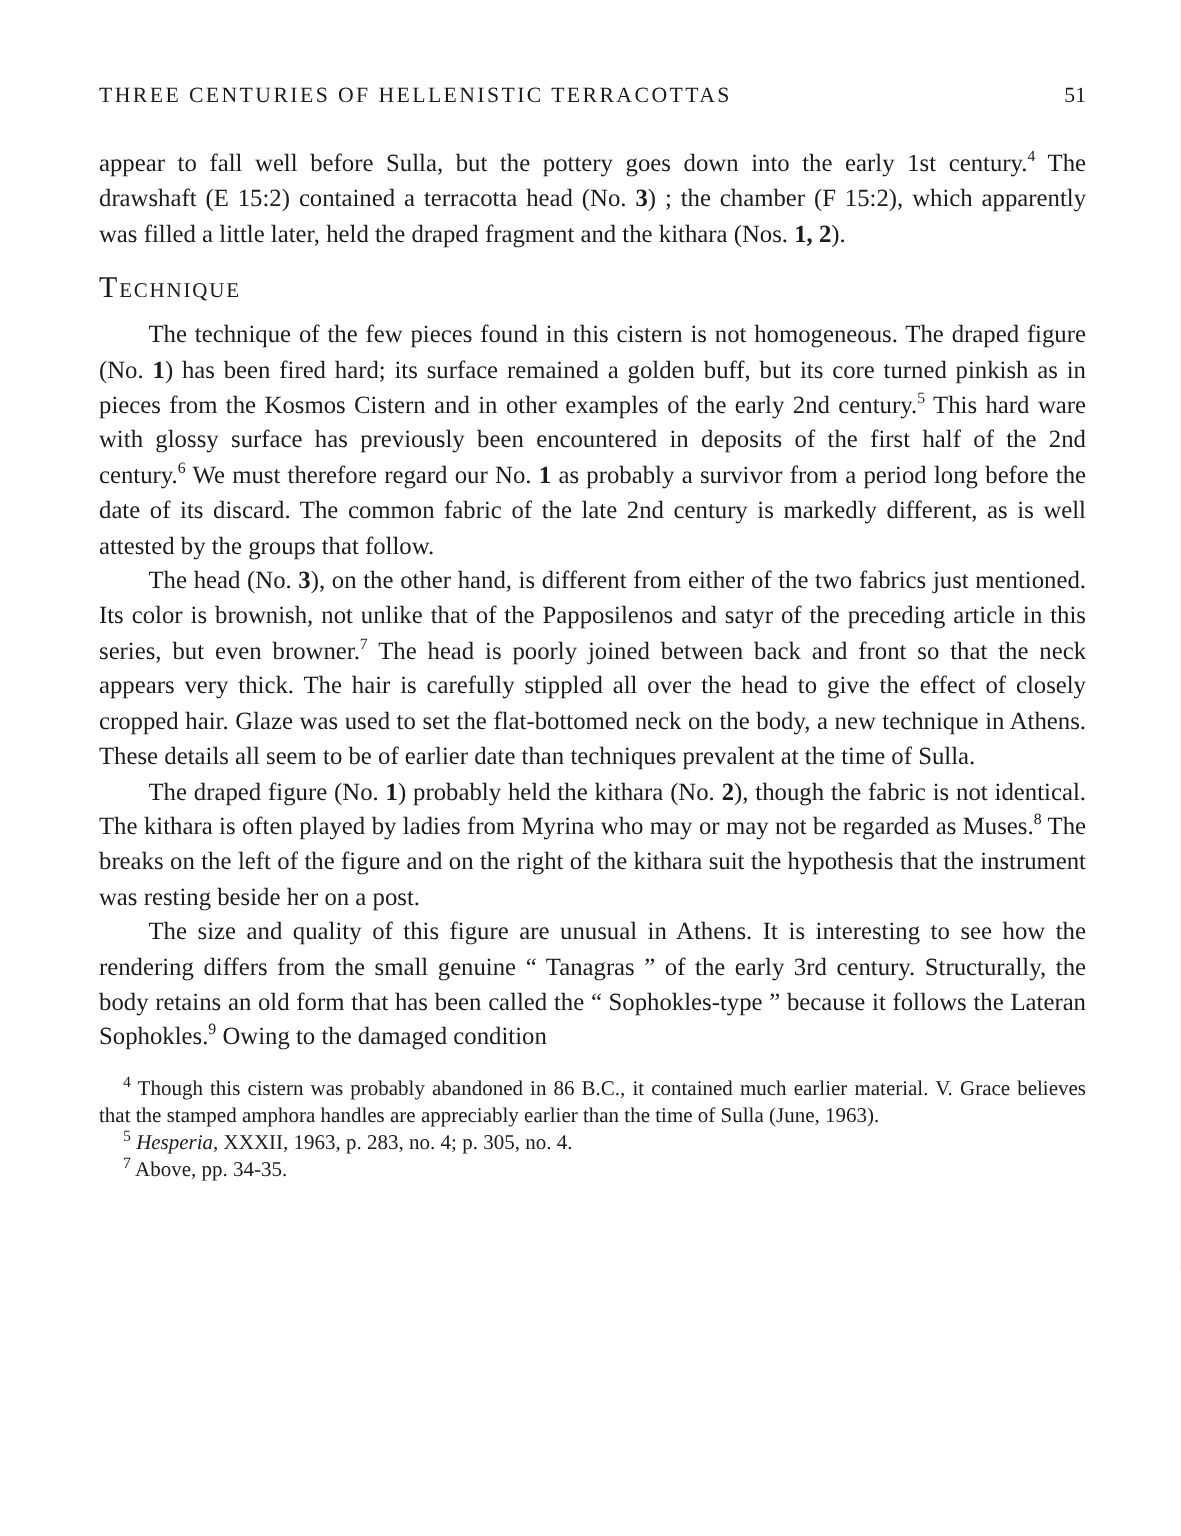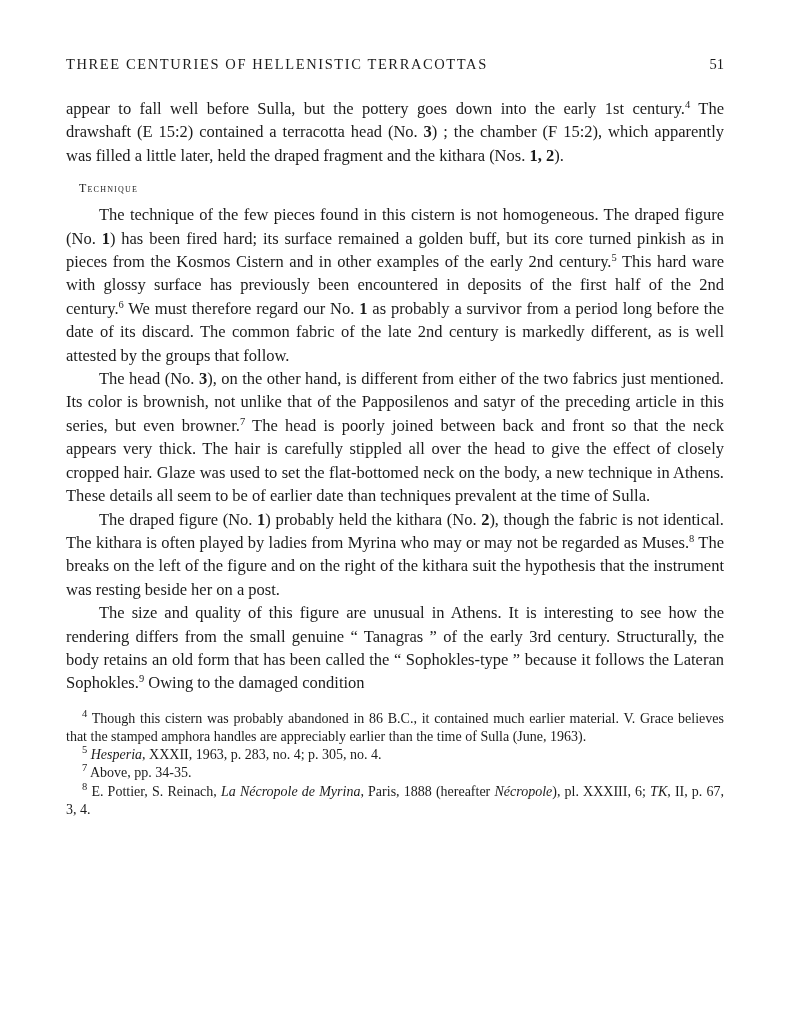--- a/index.html
+++ b/index.html
@@ -37,23 +37,23 @@
     line-height: 23.4px;
     text-align: justify;
     margin: 0;
   }
   .body-text p.para.indent {
     text-indent: 33px;
   }
   h2.section-heading {
     font-variant: small-caps;
     font-weight: normal;
-    font-size: 12px;
+    font-size: 20px;
     letter-spacing: 1.2px;
-    margin: 14px 0 7px 13px;
+    margin: 14px 0 7px 0;
   }
   sup.fn-ref {
     font-size: 10.5px;
     line-height: 0;
     vertical-align: super;
   }
   .footnotes {
     margin-top: 15px;
   }
   .footnotes p.footnote {
@@ -84,15 +84,14 @@
       <p class="para indent"><span>The technique of the few pieces found in this cistern is not homogeneous.  The draped figure (No. </span><b>1</b><span>) has been fired hard; its surface remained a golden buff, but its core turned pinkish as in pieces from the Kosmos Cistern and in other examples of the early 2nd century.</span><sup class="fn-ref">5</sup><span>  This hard ware with glossy surface has previously been encountered in deposits of the first half of the 2nd century.</span><sup class="fn-ref">6</sup><span>  We must therefore regard our No. </span><b>1</b><span> as probably a survivor from a period long before the date of its discard. The common fabric of the late 2nd century is markedly different, as is well attested by the groups that follow.</span></p>
       <p class="para indent"><span>The head (No. </span><b>3</b><span>), on the other hand, is different from either of the two fabrics just mentioned.  Its color is brownish, not unlike that of the Papposilenos and satyr of the preceding article in this series, but even browner.</span><sup class="fn-ref">7</sup><span>  The head is poorly joined between back and front so that the neck appears very thick.  The hair is carefully stippled all over the head to give the effect of closely cropped hair.  Glaze was used to set the flat-bottomed neck on the body, a new technique in Athens.  These details all seem to be of earlier date than techniques prevalent at the time of Sulla.</span></p>
       <p class="para indent"><span>The draped figure (No. </span><b>1</b><span>) probably held the kithara (No. </span><b>2</b><span>), though the fabric is not identical.  The kithara is often played by ladies from Myrina who may or may not be regarded as Muses.</span><sup class="fn-ref">8</sup><span>  The breaks on the left of the figure and on the right of the kithara suit the hypothesis that the instrument was resting beside her on a post.</span></p>
       <p class="para indent"><span>The size and quality of this figure are unusual in Athens.  It is interesting to see how the rendering differs from the small genuine “ Tanagras ” of the early 3rd century.  Structurally, the body retains an old form that has been called the “ Sophokles-type ” because it follows the Lateran Sophokles.</span><sup class="fn-ref">9</sup><span>  Owing to the damaged condition</span></p>
     </div>
 
   <div class="footnotes">
       <p class="footnote"><sup class="fn-ref">4</sup><span> Though this cistern was probably abandoned in 86 B.C., it contained much earlier material. V. Grace believes that the stamped amphora handles are appreciably earlier than the time of Sulla (June, 1963).</span></p>
       <p class="footnote"><sup class="fn-ref">5</sup><span> </span><i>Hesperia</i><span>, XXXII, 1963, p. 283, no. 4; p. 305, no. 4.</span></p>
       <p class="footnote"><sup class="fn-ref">7</sup><span> Above, pp. 34-35.</span></p>
-      <p class="footnote"><sup class="fn-ref">8</sup><span> E. Pottier, S. Reinach, </span><i>La Nécropole de Myrina</i><span>, Paris, 1888 (hereafter </span><i>Nécropole</i><span>), pl. XXXIII, 6; </span><i>TK</i><span>, II, p. 67, 3, 4.</span></p>
     </div>
 </div>
 
 </body></html>

